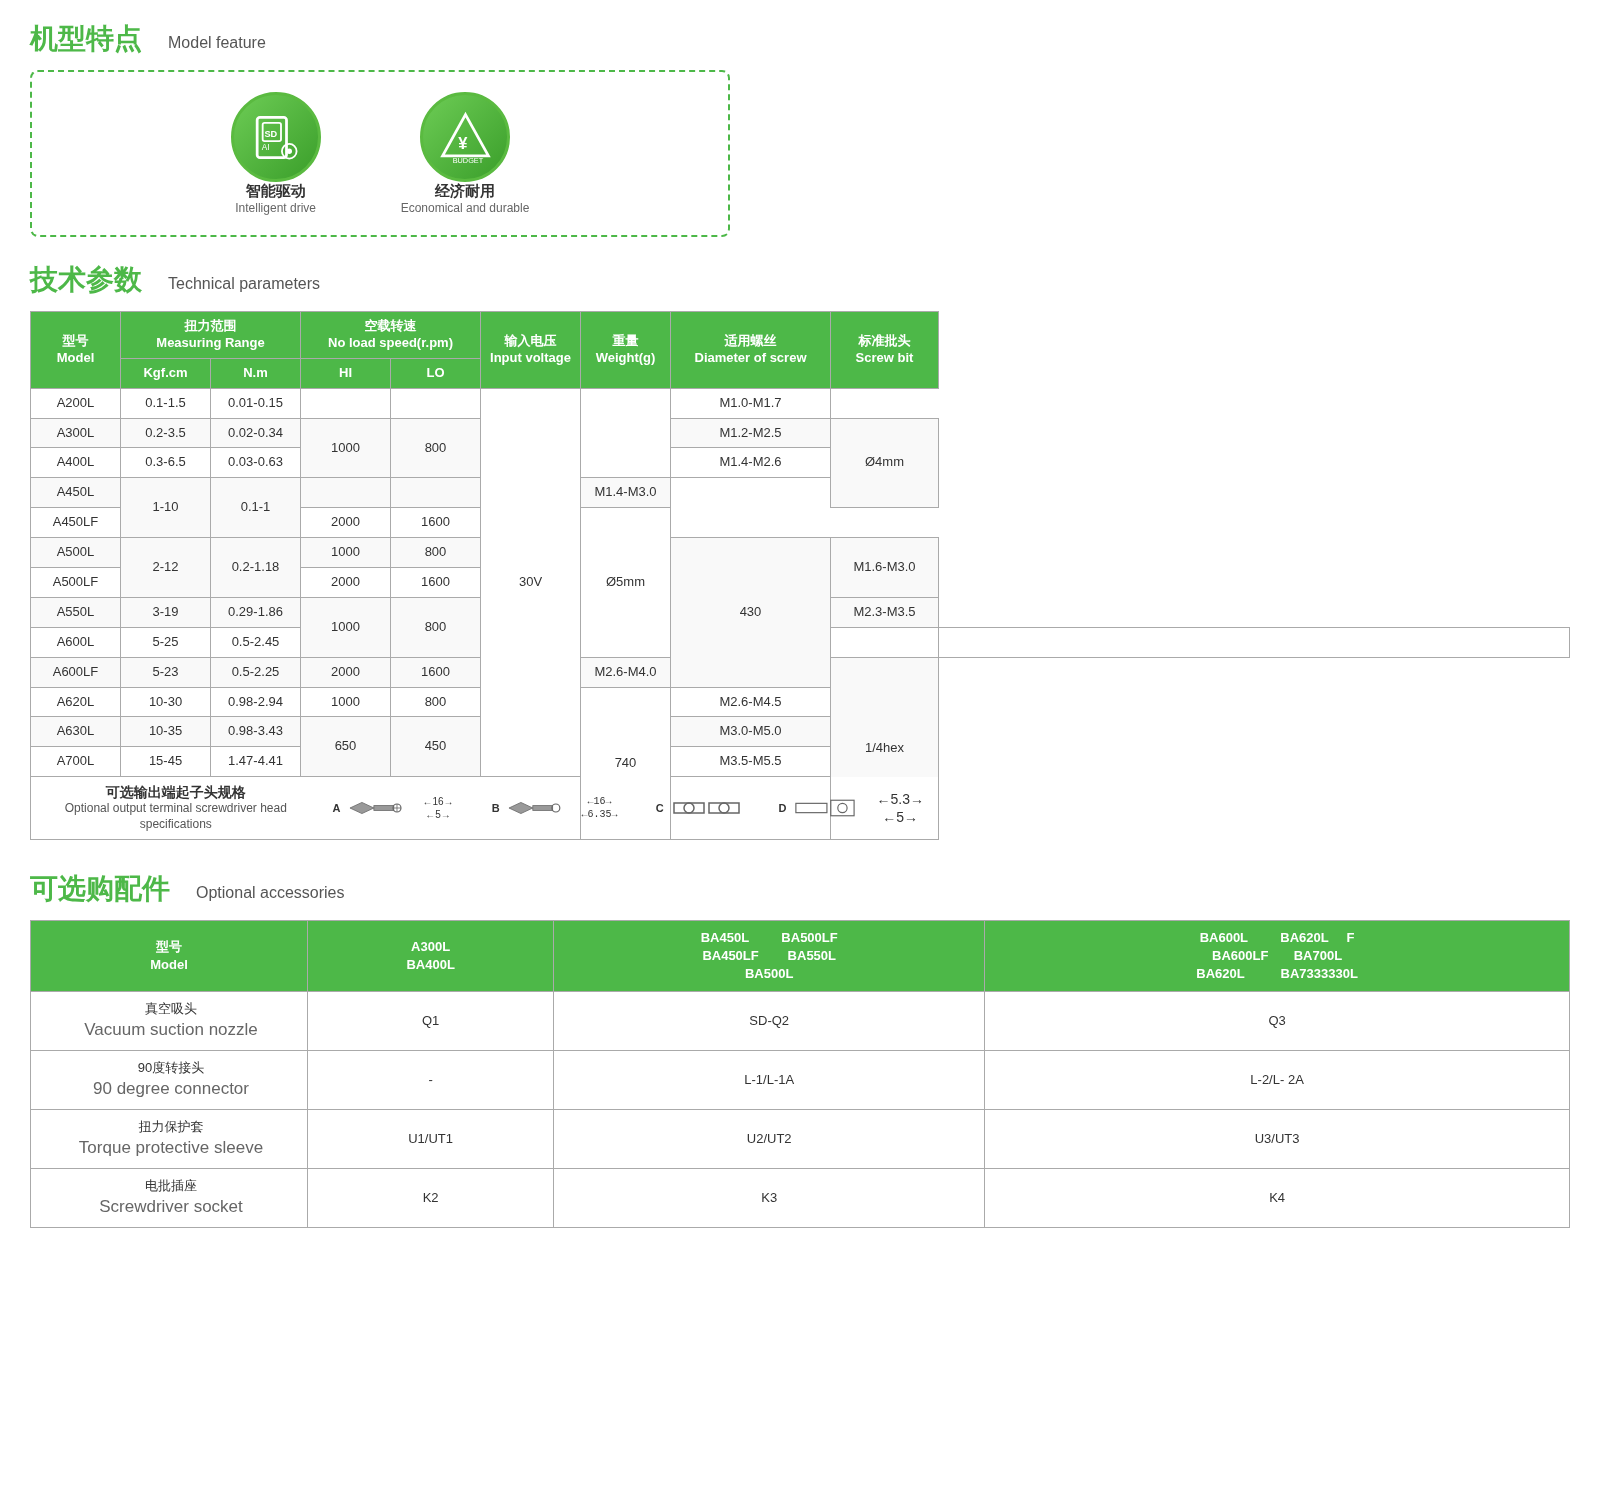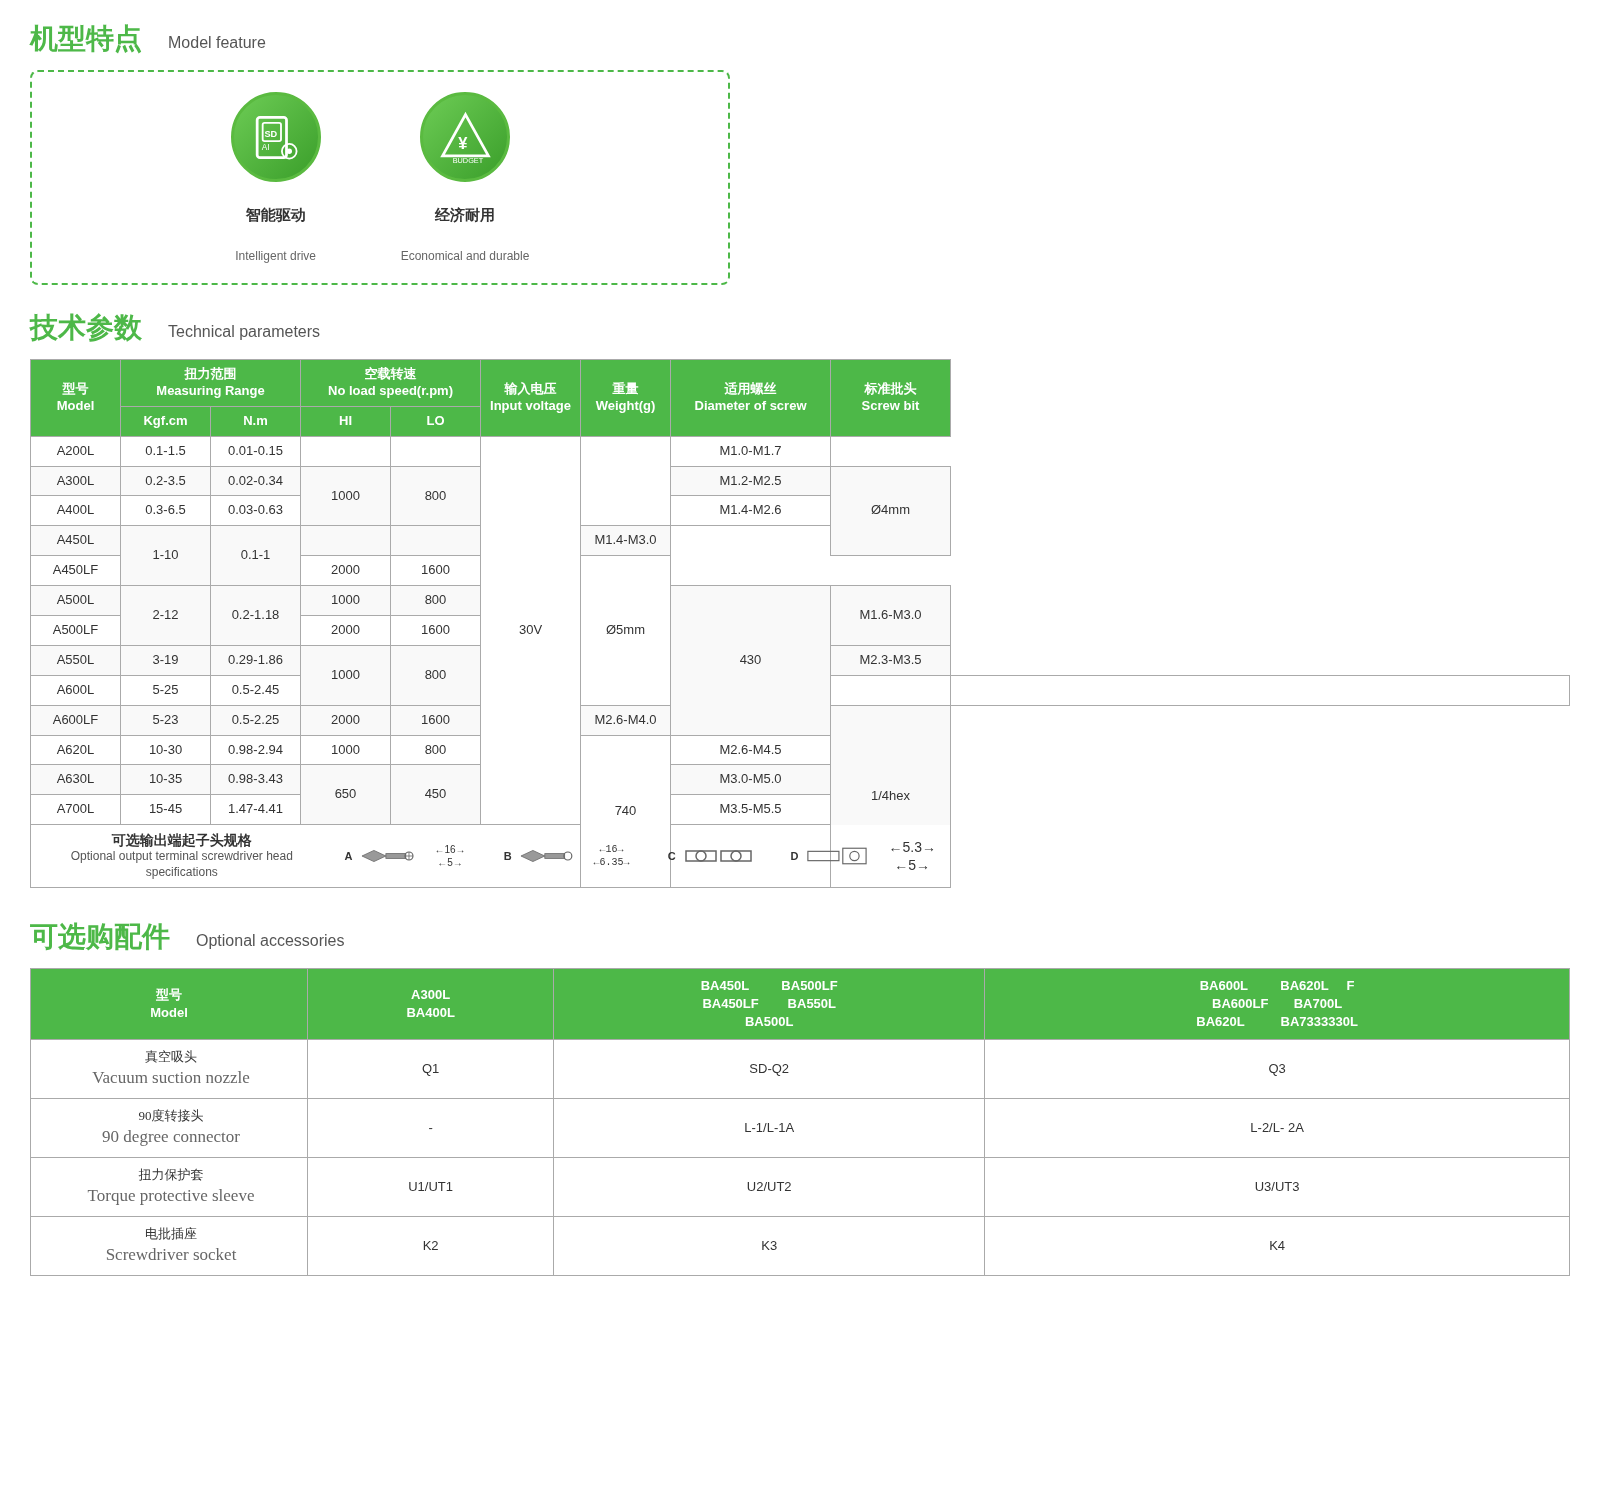--- a/index.html
+++ b/index.html
@@ -37,21 +37,21 @@
       justify-content: center;
       gap: 80px;
       padding: 20px 40px;
       margin-bottom: 24px;
       width: 700px;
     }
     .feature-item {
       display: flex;
       flex-direction: column;
       align-items: center;
-      gap: 24px;
+      gap: 0;
     }
     .feature-icon {
       width: 90px;
       height: 90px;
       background: linear-gradient(135deg, #6dcc55, #3a9e2a);
       border-radius: 50%;
       display: flex;
       align-items: center;
       justify-content: center;
       border: 3px solid #5aba40;
@@ -128,21 +128,20 @@
       background-color: #4db848;
       color: white;
       font-size: 13px;
     }
     table.acc-table tbody tr td {
       font-size: 13px;
     }
     .label-cell {
       text-align: center;
       padding-left: 10px !important;
-      font-family: Liberation Serif, serif;
     }
     .label-cell .zh2 {
       font-size: 13px;
     }
     .label-cell .en2 {
       font-size: 17px;
       color: #666;
     }
   </style>
 </head>
@@ -213,21 +212,21 @@
           <span>Input voltage</span>
         </th>
         <th rowspan="3" style="width:90px">
           <span>重量</span><br>
           <span>Weight(g)</span>
         </th>
         <th rowspan="3" style="width:160px">
           <span>适用螺丝</span><br>
           <span>Diameter of screw</span>
         </th>
-        <th rowspan="3" style="width:120px">
+        <th rowspan="3" style="width:108px">
           <span>标准批头</span><br>
           <span>Screw bit</span>
         </th>
       </tr>
       <tr>
         <th>Kgf.cm</th>
         <th>N.m</th>
         <th>HI</th>
         <th>LO</th>
       </tr>

